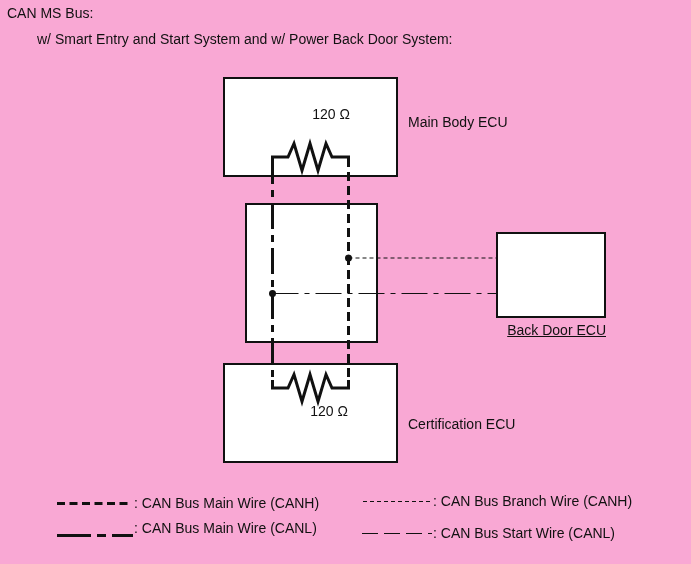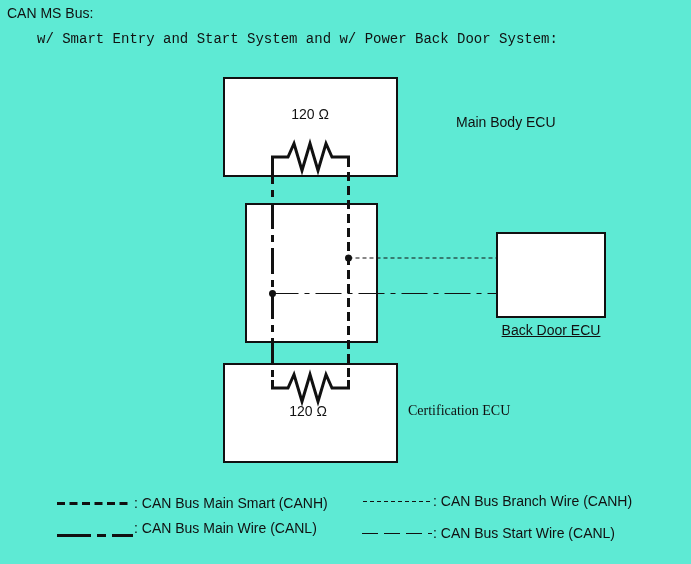--- a/index.html
+++ b/index.html
@@ -1,20 +1,20 @@
 <!DOCTYPE html>
 <html><head>
 <meta charset="utf-8">
 <style>
   html, body { margin: 0; padding: 0; background: #fff; }
   #stage {
     position: relative;
     width: 691px;
     height: 564px;
-    background: #5eead4;
+    background: #f9a8d4;
     font-family: "Liberation Sans", "DejaVu Sans", sans-serif;
     color: #111;
     overflow: hidden;
   }
   .lbl {
     position: absolute;
     font-size: 14px;
     line-height: 17px;
     white-space: nowrap;
     color: #111;
@@ -23,29 +23,29 @@
     position: absolute;
     border: 2px solid #111;
     background: #ffffff;
     box-sizing: border-box;
   }
   #wires {
     position: absolute;
     left: 0; top: 0;
     pointer-events: none;
   }
-  .ctr { text-align: center; }
+  .ctr { text-align: right; }
 </style>
 </head>
 <body>
 
 <div id="stage">
 
   <div class="lbl" style="left:7px; top:5px;">CAN MS Bus:</div>
-  <div class="lbl" style="left:37px; top:31px;font-family:Liberation Mono, monospace;">w/ Smart Entry and Start System and w/ Power Back Door System:</div>
+  <div class="lbl" style="left:37px; top:31px;">w/ Smart Entry and Start System and w/ Power Back Door System:</div>
 
   <div class="box" style="left:223px; top:77px;  width:175px; height:100px;"></div>
   <div class="box" style="left:245px; top:203px; width:133px; height:140px;"></div>
   <div class="box" style="left:223px; top:363px; width:175px; height:100px;"></div>
   <div class="box" style="left:496px; top:232px; width:110px; height:86px;"></div>
 
   <svg id="wires" width="691" height="564" viewBox="0 0 691 564">
 
     <line x1="348.5" y1="158" x2="348.5" y2="387" stroke="#111" stroke-width="3" stroke-dasharray="9 5"></line>
 
@@ -61,25 +61,25 @@
     <polyline points="272.5,165 272.5,157 288,157 294,143.5 302,170.5 310,143.5 318,170.5 326,143.5 332,157 348.5,157 348.5,165" fill="none" stroke="#111" stroke-width="3"></polyline>
 
     <polyline points="272.5,380 272.5,388 288,388 294,374.5 302,401.5 310,374.5 318,401.5 326,374.5 332,388 348.5,388 348.5,380" fill="none" stroke="#111" stroke-width="3"></polyline>
 
     <line x1="57" y1="503.5" x2="132" y2="503.5" stroke="#111" stroke-width="3" stroke-dasharray="8 4.5"></line>
     <line x1="57" y1="535.5" x2="133" y2="535.5" stroke="#111" stroke-width="3" stroke-dasharray="34 6 9 6"></line>
     <line x1="363" y1="501.5" x2="431" y2="501.5" stroke="#111" stroke-width="1.2" stroke-dasharray="4 3"></line>
     <line x1="362" y1="533.5" x2="432" y2="533.5" stroke="#111" stroke-width="1.2" stroke-dasharray="16 6"></line>
   </svg>
 
-  <div class="lbl" style="left:408px; top:114px;margin-left:48px;">Main Body ECU</div>
-  <div class="lbl" style="left:408px; top:402px;font-family:Liberation Serif, serif;">Certification ECU</div>
+  <div class="lbl" style="left:408px; top:114px;">Main Body ECU</div>
+  <div class="lbl" style="left:408px; top:416px;">Certification ECU</div>
   <div class="lbl ctr" style="left:496px; top:322px; width:110px;text-decoration:underline;">Back Door ECU</div>
 
   <div class="lbl ctr" style="left:270px; top:106px; width:80px;">120 Ω</div>
   <div class="lbl ctr" style="left:268px; top:403px; width:80px;">120 Ω</div>
 
-  <div class="lbl" style="left:134px; top:495px;">: CAN Bus Main Smart (CANH)</div>
+  <div class="lbl" style="left:134px; top:495px;">: CAN Bus Main Wire (CANH)</div>
   <div class="lbl" style="left:134px; top:520px;">: CAN Bus Main Wire (CANL)</div>
   <div class="lbl" style="left:433px; top:493px;">: CAN Bus Branch Wire (CANH)</div>
   <div class="lbl" style="left:433px; top:525px;">: CAN Bus Start Wire (CANL)</div>
 
 </div>
 
 </body></html>

